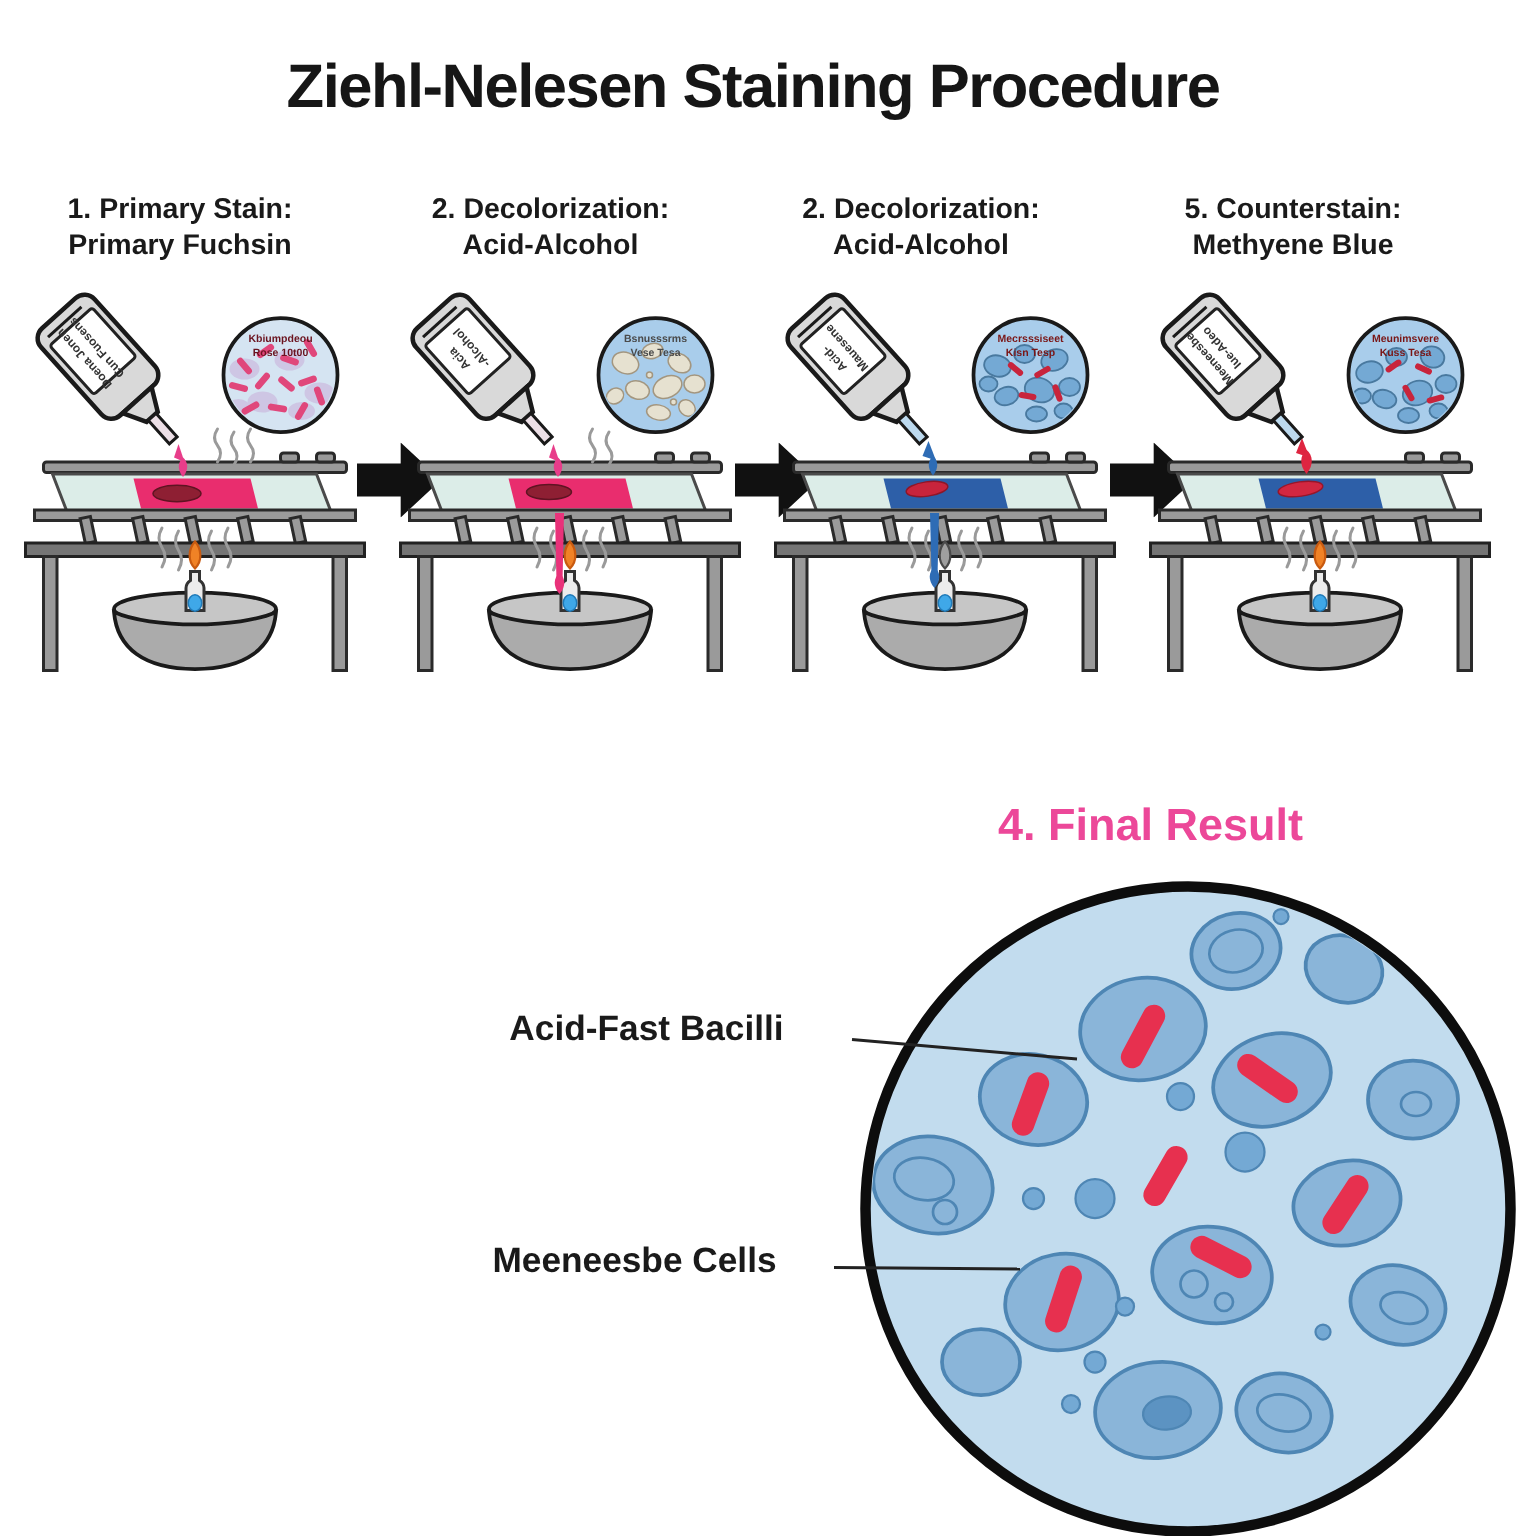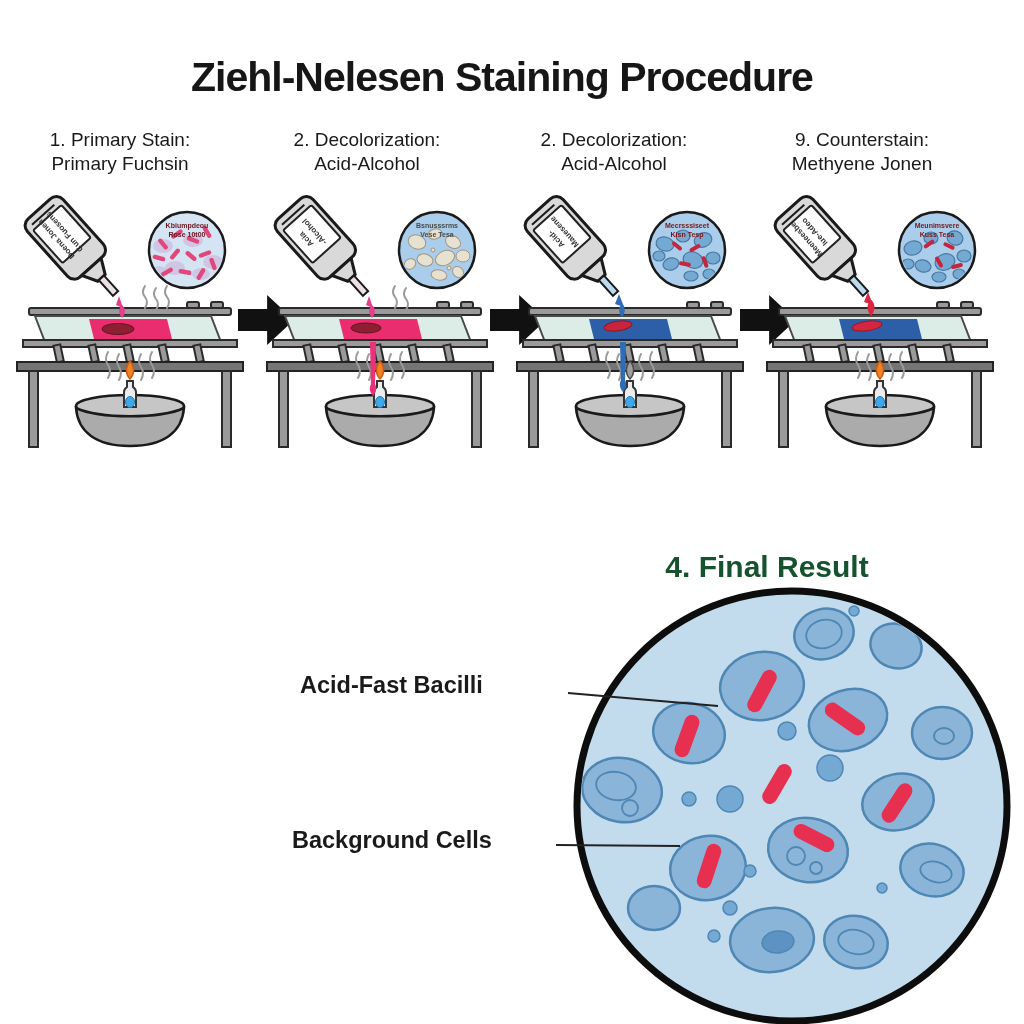--- a/index.html
+++ b/index.html
@@ -1,29 +1,29 @@
 <!DOCTYPE html>
 <html><head>
 <meta charset="utf-8">
 <style>
   html,body{margin:0;padding:0;background:#ffffff;}
   .page{position:relative;width:1024px;height:1024px;background:#ffffff;overflow:hidden;
         font-family:"Liberation Sans",sans-serif;color:#111;}
   .title{position:absolute;top:34px;left:0;width:1004px;text-align:center;
-         font-size:41px;font-weight:800;letter-spacing:-1px;color:#161616;margin-top:20px;}
+         font-size:41px;font-weight:800;letter-spacing:-1px;color:#161616;}
   .step-label{position:absolute;top:128px;width:230px;text-align:center;
-              font-size:19px;font-weight:400;line-height:24px;color:#1a1a1a;}
+              font-size:19px;font-weight:700;line-height:24px;color:#1a1a1a;}
   .step-art{position:absolute;top:192px;width:230px;height:260px;}
   .arrow{position:absolute;top:295px;width:56px;height:50px;background:#111;
          clip-path:polygon(0% 28%,52% 28%,52% 0%,100% 50%,52% 100%,52% 72%,0% 72%);}
   .final-section{position:absolute;left:0;top:530px;width:1024px;height:494px;}
-  .final-heading{position:absolute;left:617px;top:20px;width:300px;text-align:center;
-                 font-size:30px;font-weight:800;color:#14532d;}
+  .final-heading{position:absolute;left:617px;top:4px;width:300px;text-align:center;
+                 font-size:30px;font-weight:800;color:#ec4899;}
   .annot{position:absolute;font-size:23.5px;font-weight:700;line-height:31px;
-         color:#1a1a1a;text-align:left;}
+         color:#1a1a1a;text-align:center;}
   .annot-afb{left:300px;top:140px;width:262px;}
   .annot-bg{left:292px;top:295px;width:262px;}
   .final-svg{position:absolute;left:0;top:0;width:1024px;height:494px;}
   
   .metal{fill:#9a9a9a;stroke:#2a2a2a;stroke-width:2;}
   .metal-dark{fill:#757575;stroke:#222;stroke-width:2;}
   .slide{fill:#dcede8;stroke:#4a4a4a;stroke-width:2;}
   .bottle-body{fill:#d9d9d9;stroke:#1a1a1a;stroke-width:3;}
   .bottle-label{fill:#ffffff;stroke:#222;stroke-width:2;}
   .bottle-text{font-family:"Liberation Sans",sans-serif;font-size:8px;font-weight:700;
@@ -50,22 +50,22 @@
   </div>
   <div class="step-label" style="left:252px">
     <div>2. Decolorization:</div>
     <div>Acid-Alcohol</div>
   </div>
   <div class="step-label" style="left:499px">
     <div>2. Decolorization:</div>
     <div>Acid-Alcohol</div>
   </div>
   <div class="step-label" style="left:747px">
-    <div>9. Counterstain:</div>
-    <div>Methyene Jonen</div>
+    <div>5. Counterstain:</div>
+    <div>Methyene Blue</div>
   </div>
 
   <svg class="step-art" style="left:15px" viewBox="0 0 230 260">
     <g>
       <rect x="14" y="116" width="202" height="7" rx="2" class="metal"></rect>
       <rect x="172" y="110" width="12" height="6" rx="2" class="metal"></rect>
       <rect x="196" y="110" width="12" height="6" rx="2" class="metal"></rect>
     </g>
     <g>
       <polygon points="20,124 196,124 206,150 30,150" class="slide"></polygon>
@@ -471,17 +471,17 @@
         </g>
       </g>
       <line class="pointer" x1="568" y1="163" x2="718" y2="176"></line>
       <line class="pointer" x1="556" y1="315" x2="680" y2="316"></line>
     </svg>
     <div class="final-heading">4. Final Result</div>
     <div class="annot annot-afb">
       <div>Acid-Fast Bacilli</div>
     </div>
     <div class="annot annot-bg">
-      <div>Background Cells</div>
+      <div>Meeneesbe Cells</div>
     </div>
   </div>
 
 </div>
 
 </body></html>

